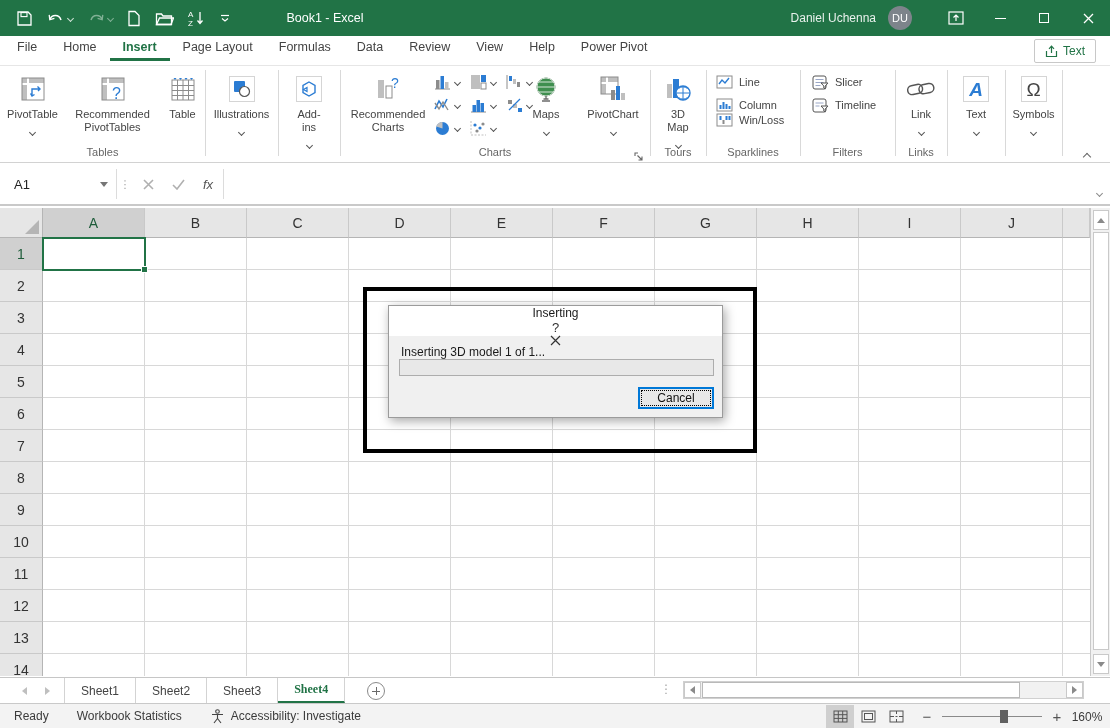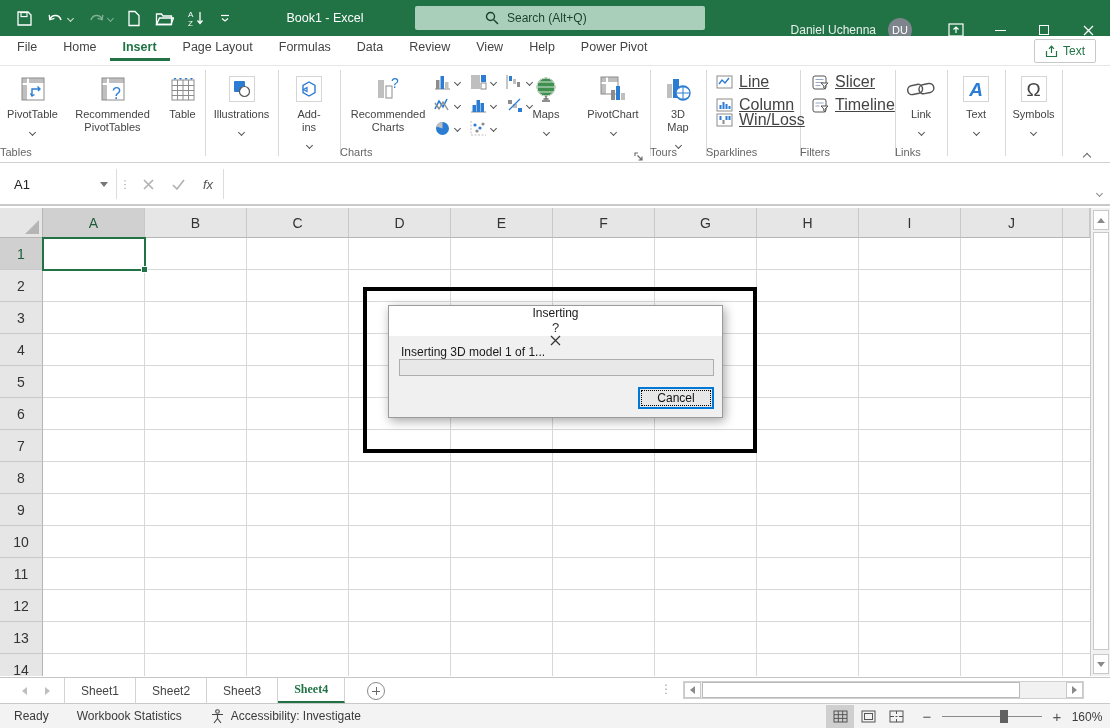--- a/index.html
+++ b/index.html
@@ -7,47 +7,47 @@
   #app { position:relative; width:1110px; height:728px; overflow:hidden; background:#fff; font-family:"Liberation Sans", sans-serif; }
   .abs { position:absolute; }
 
   
   #titlebar { position:absolute; left:0; top:0; width:1110px; height:36px; background:#217346; display:flex; align-items:center; color:#fff; }
   .qat { display:flex; align-items:center; gap:14px; padding-left:16px; }
   .qat .qbtn { display:flex; align-items:center; gap:3px; cursor:default; }
   .chv-w { width:5px; height:5px; border-right:1.2px solid #cfe3d6; border-bottom:1.2px solid #cfe3d6; transform:rotate(45deg); display:inline-block; }
   #win-title { position:absolute; left:240px; width:170px; text-align:center; font-size:12.5px; color:#fff; top:11px; }
   #searchbox { position:absolute; left:415px; top:6px; width:290px; height:24px; background:#a9cfbb; border-radius:2px; display:flex; align-items:center; gap:8px; padding-left:70px; font-size:12px; color:#1c3f2b; }
-  #account { position:absolute; right:0; top:0; height:36px; display:flex; align-items:center;margin-top:12px; }
+  #account { position:absolute; right:0; top:0; height:36px; display:flex; align-items:center; }
   #user-name { font-size:12px; color:#e8f1ec; margin-right:12px; }
   #avatar { width:24px; height:24px; border-radius:50%; background:#7d848b; color:#fff; font-size:11px; display:flex; align-items:center; justify-content:center; margin-right:22px; }
   .winbtn { width:44px; height:36px; display:flex; align-items:center; justify-content:center; }
   .min-glyph { width:11px; border-top:1.4px solid #fff; }
   .max-glyph { width:10px; height:10px; border:1.2px solid #fff; }
 
   
   #tabrow { position:absolute; left:0; top:36px; width:1110px; height:30px; background:#fff; border-bottom:1px solid #e6e6e6; display:flex; align-items:center; }
   .rtab { font-size:12.5px; color:#444; padding:0 13px 7px; cursor:default; }
   .rtab.active { color:#217346; font-weight:bold; border-bottom:3px solid #217346; padding-bottom:4px; }
   #share-btn { position:absolute; right:14px; top:3px; height:24px; border:1px solid #c8c8c8; border-radius:2px; display:flex; align-items:center; gap:5px; padding:0 10px; color:#217346; font-size:12px; background:#fff; }
 
   
   #ribbon { position:absolute; left:0; top:66px; width:1110px; height:97px; background:#fff; border-bottom:1px solid #d2d2d2; }
   .rsep { position:absolute; top:4px; height:86px; width:1px; background:#d9d9d9; }
   .rgroup { position:absolute; top:0; height:96px; }
   .btnrow { display:flex; justify-content:center; align-items:flex-start; height:80px; }
-  .glabel { position:absolute; top:80px; left:0; right:0; text-align:left; font-size:11px; color:#666; }
+  .glabel { position:absolute; top:80px; left:0; right:0; text-align:center; font-size:11px; color:#666; }
   .bigbtn { display:flex; flex-direction:column; align-items:center; padding:5px 4px 0; font-size:11px; color:#444; line-height:13px; text-align:center; cursor:default; }
   .bigbtn .ic { height:36px; display:flex; align-items:center; justify-content:center; }
   .bigbtn .lb { margin-top:1px; }
   .chv { width:5px; height:5px; border-right:1.2px solid #555; border-bottom:1.2px solid #555; transform:rotate(45deg); display:inline-block; }
   .chvrow { margin-top:4px; }
   .icbox { width:26px; height:26px; border:1px solid #d5d5d5; background:#fff; display:flex; align-items:center; justify-content:center; }
   .minibtn { position:absolute; display:flex; align-items:center; gap:4px; height:22px; }
-  .smallbtn { position:absolute; display:flex; align-items:center; gap:6px; height:20px; font-size:16px; color:#444;text-decoration:underline; }
+  .smallbtn { position:absolute; display:flex; align-items:center; gap:6px; height:20px; font-size:11px; color:#444; }
   .omega { font-size:19px; color:#444; }
   .texta { font-size:19px; font-style:italic; font-weight:bold; color:#2b7cd3; }
   #ribbon-collapse { position:absolute; right:12px; top:80px; width:14px; height:12px; }
   .chv-up { width:6px; height:6px; border-left:1.4px solid #666; border-top:1.4px solid #666; transform:rotate(45deg); display:inline-block; }
 
   
   #formulabar { position:absolute; left:0; top:164px; width:1110px; height:42px; background:#fff; border-bottom:2px solid #c9c9c9; display:flex; align-items:center; }
   #namebox { width:110px; height:28px; margin-left:6px; display:flex; align-items:center; padding:0 8px; font-size:13px; color:#222; }
   .tri-down { width:0; height:0; border-left:4px solid transparent; border-right:4px solid transparent; border-top:5px solid #767676; }
   .vline { width:1px; height:30px; background:#dcdcdc; }
@@ -168,27 +168,20 @@
       <span class="qbtn">
         <svg width="10" height="10" viewBox="0 0 10 10">
             <path d="M1 2.5h8" stroke="#fff" stroke-width="1.2"></path>
             <path d="M2 5.5 L5 8 L8 5.5" fill="none" stroke="#fff" stroke-width="1.2"></path>
           </svg>
       </span>
     </div>
 
     <div id="win-title">Book1 - Excel</div>
 
-    <div id="searchbox">
-      <svg width="14" height="14" viewBox="0 0 14 14">
-          <circle cx="5.5" cy="5.5" r="4" fill="none" stroke="#1c3f2b" stroke-width="1.4"></circle>
-          <path d="M8.7 8.7 L13 13" stroke="#1c3f2b" stroke-width="1.4"></path>
-        </svg>
-      <span>Search (Alt+Q)</span>
-    </div>
 
     <div id="account">
       <span id="user-name">Daniel Uchenna</span>
       <span id="avatar">DU</span>
       <span class="winbtn">
         <svg width="16" height="14" viewBox="0 0 16 14">
             <rect x="1" y="1" width="14" height="12" fill="none" stroke="#fff" stroke-width="1.2"></rect>
             <path d="M8 10 V4 M5.5 6.5 L8 4 L10.5 6.5" fill="none" stroke="#fff" stroke-width="1.2"></path>
           </svg>
       </span>

